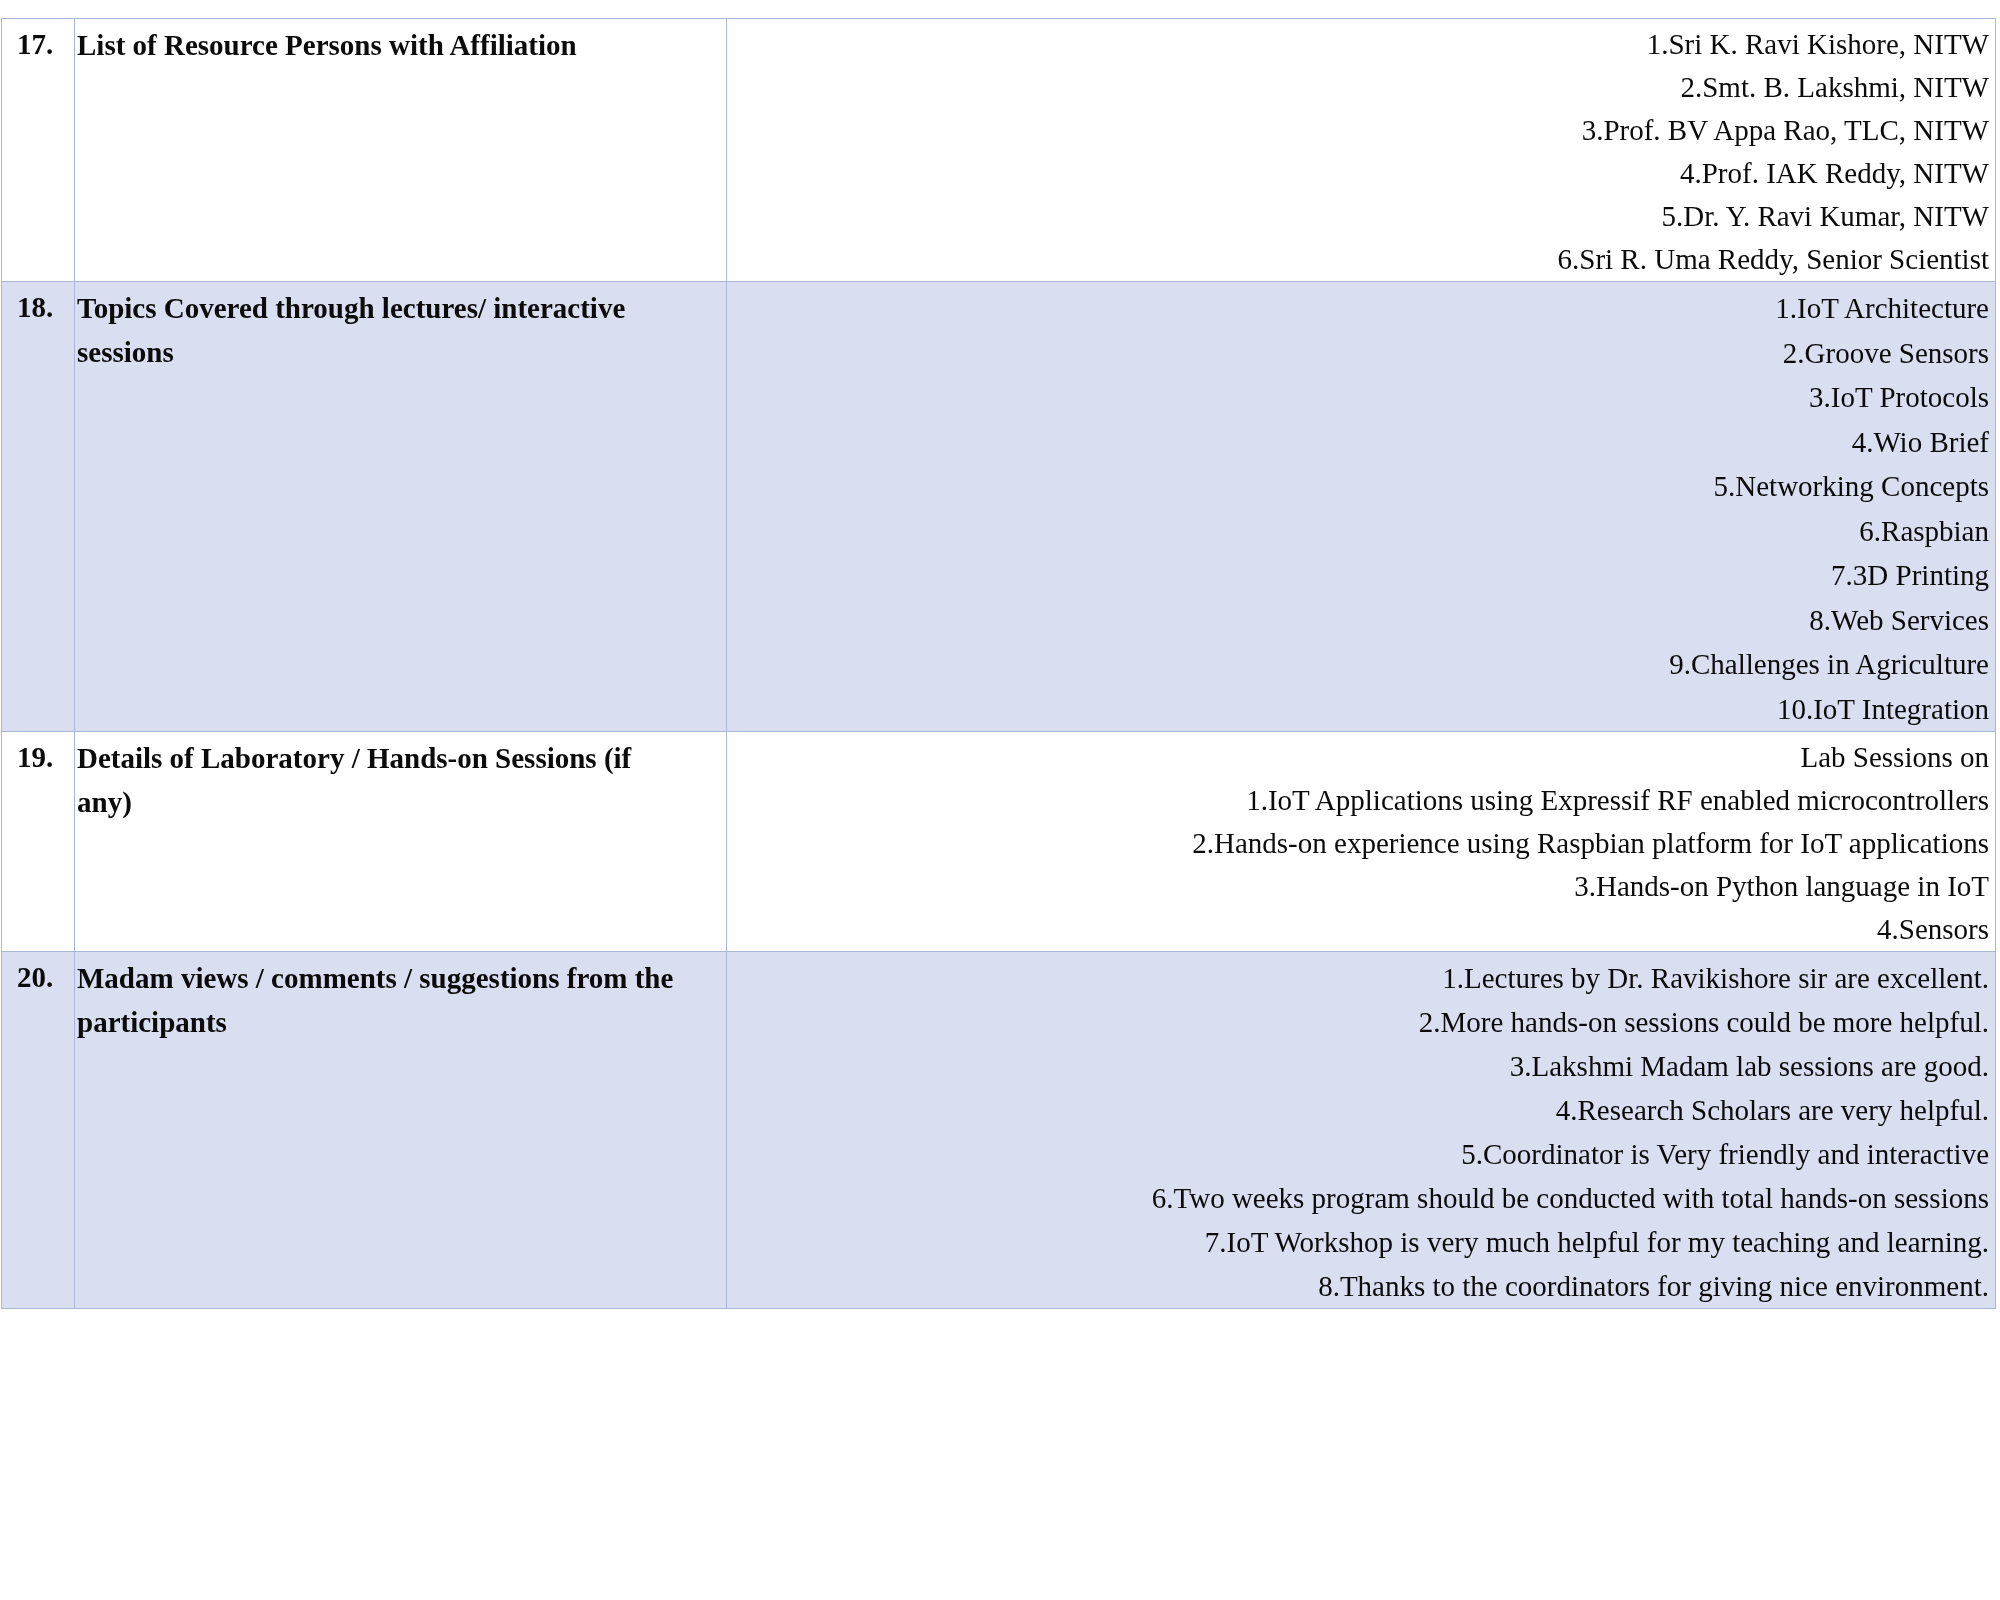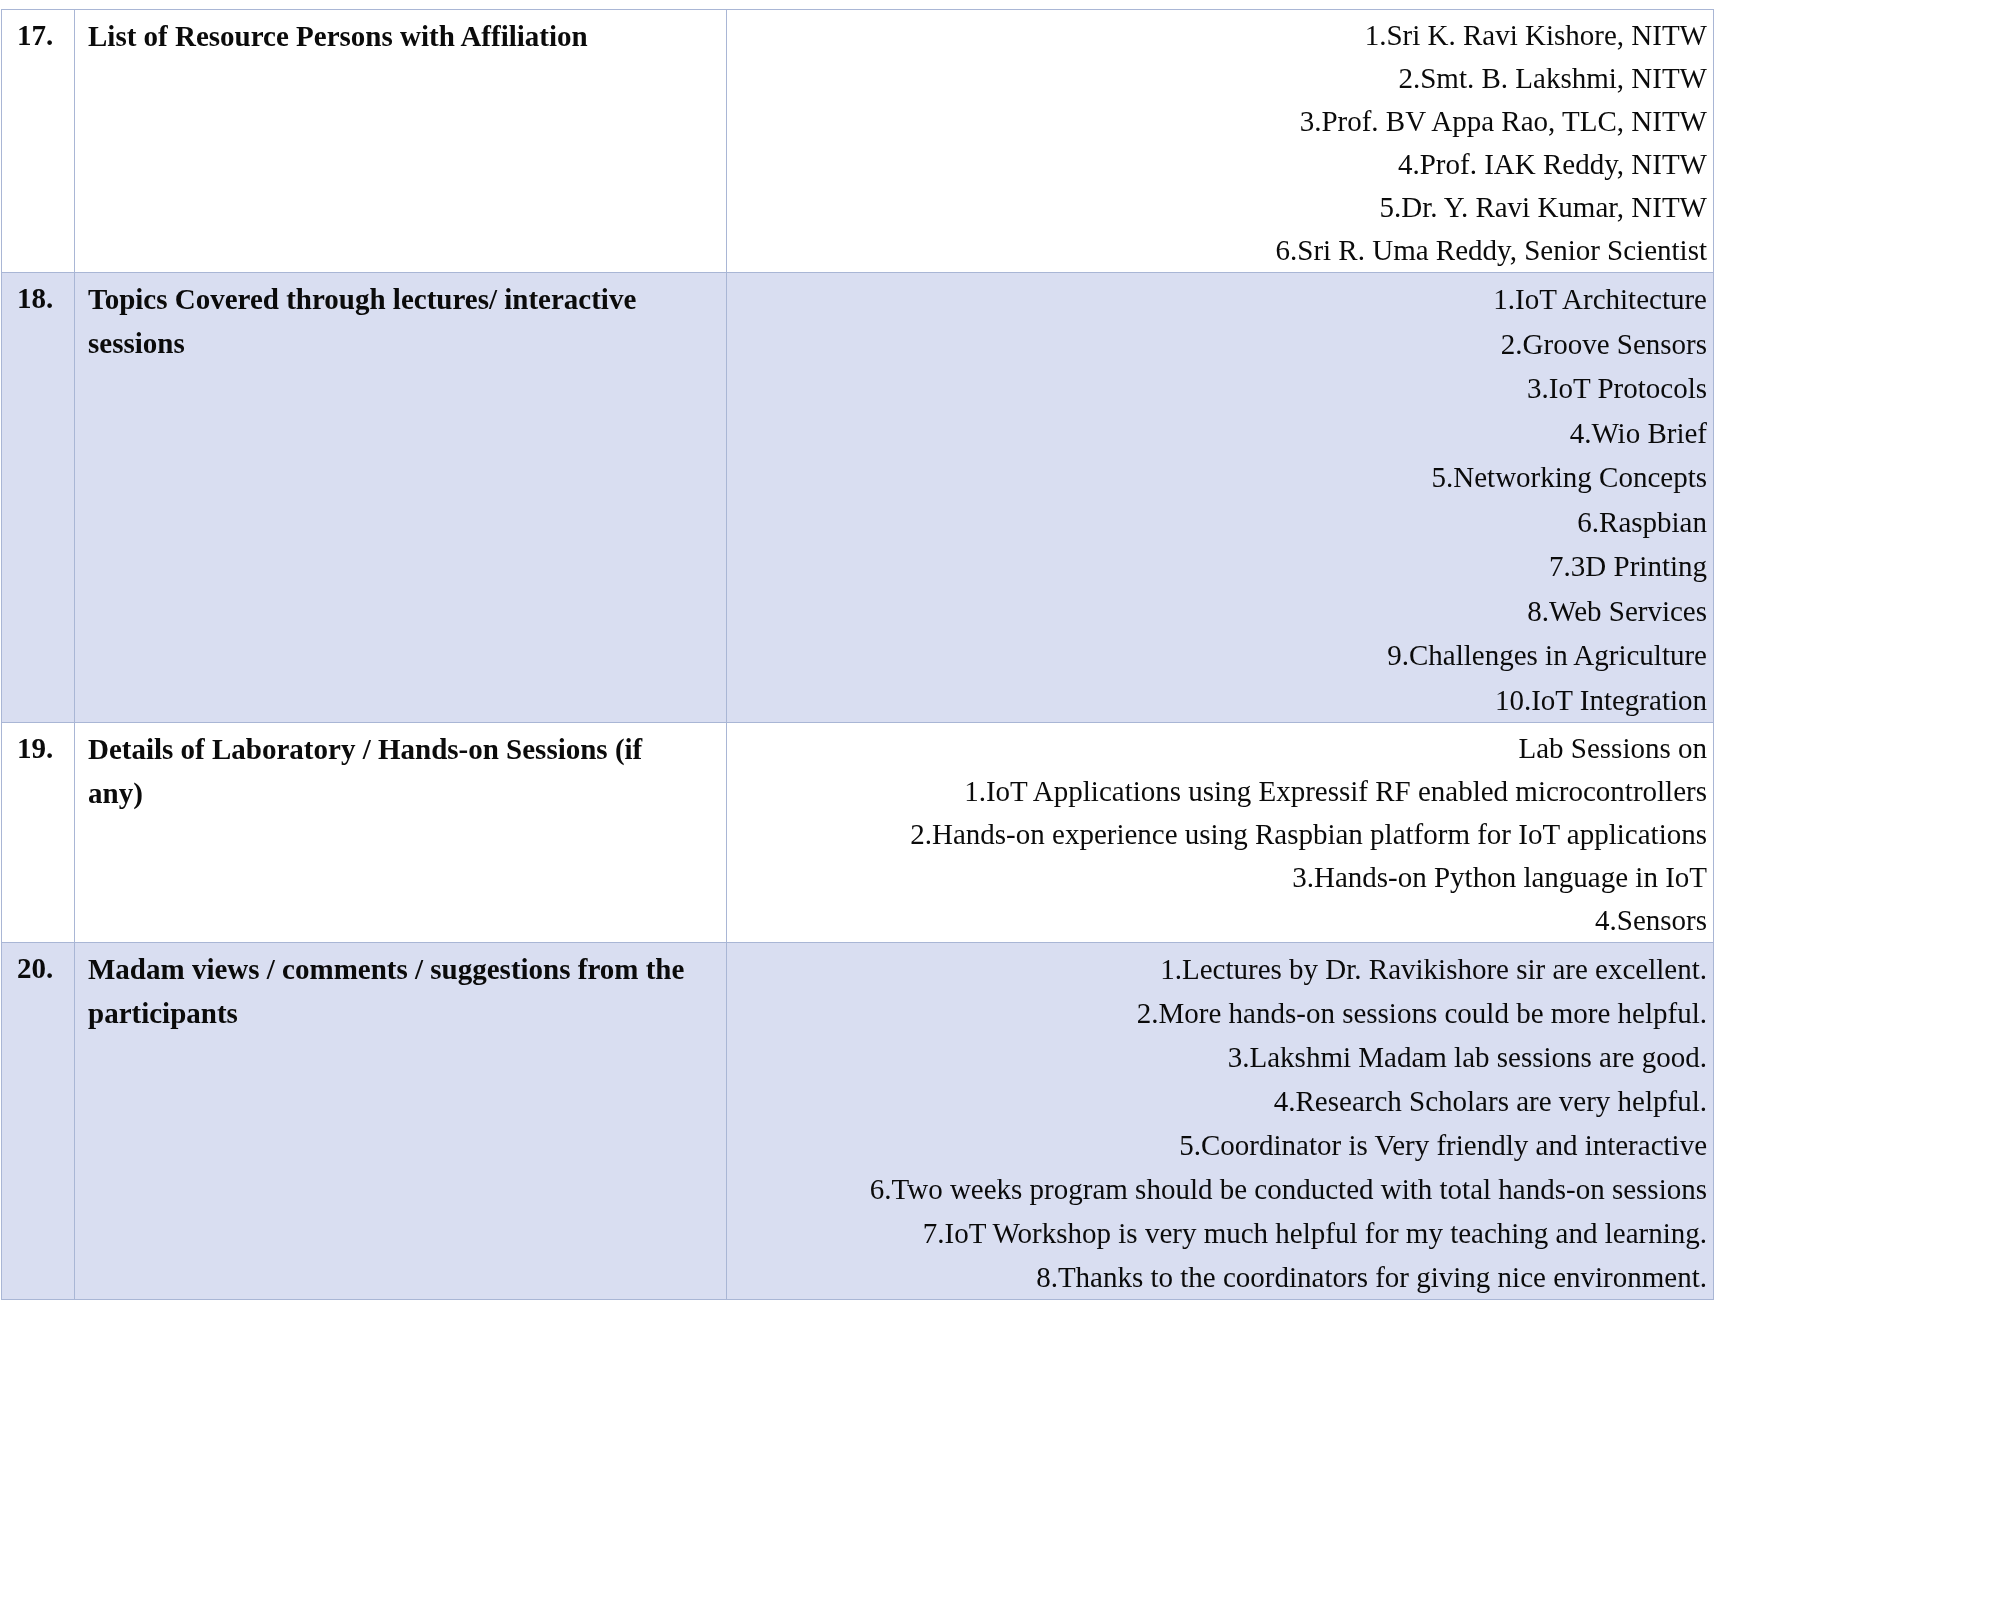--- a/index.html
+++ b/index.html
@@ -19,23 +19,23 @@
   }
   .page {
     position: relative;
     width: 2000px;
     height: 1600px;
     background: var(--plain-bg);
   }
   table.report-table {
     border-collapse: collapse;
     table-layout: fixed;
-    width: 1713px;
+    width: 1995px;
     margin-left: 1px;
-    margin-top: 9px;
+    margin-top: 18px;
   }
   col.col-number  { width: 73px; }
   col.col-label   { width: 652px; }
   col.col-content { width: auto; }
   td {
     border: 1.5px solid var(--border-color);
     vertical-align: top;
     background: var(--plain-bg);
     padding: 4px 6px 0 12px;
   }
@@ -50,21 +50,21 @@
   .cell-number {
     font-weight: bold;
     font-size: 29px;
     line-height: 43px;
     padding-left: 15px;
   }
   .cell-label {
     font-weight: bold;
     font-size: 29px;
     line-height: 44px;
-    padding-left: 13px;
+    padding-left: 2px;
     padding-right: 34px;
   }
   .cell-content {
     font-size: 29px;
     line-height: 43px;
     padding-left: 12px;
     text-align: right;
   }
   .content-intro {
     font-size: 29px;

